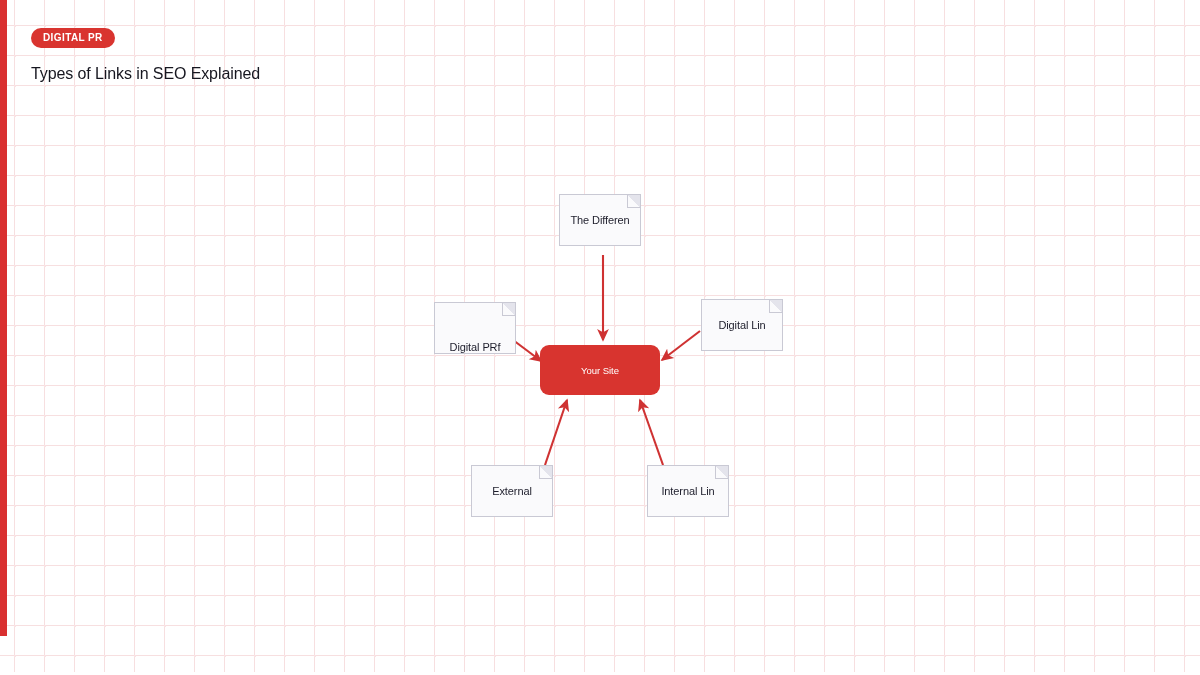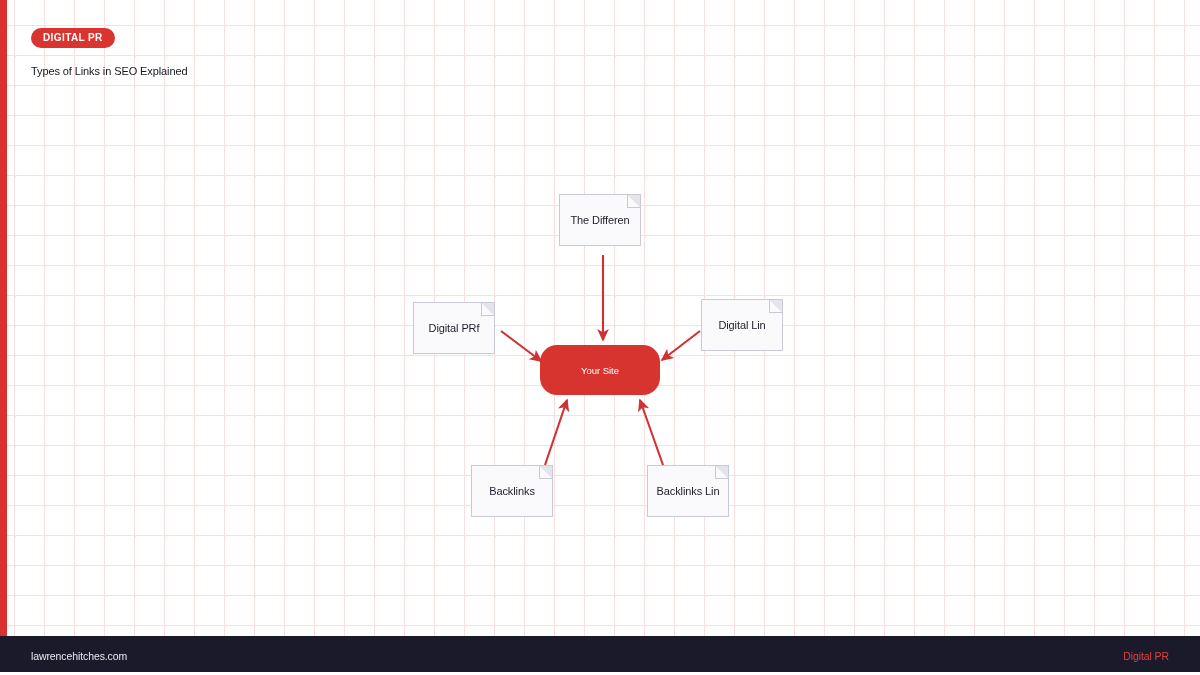--- a/index.html
+++ b/index.html
@@ -62,21 +62,21 @@
     font-size: 10px;
     font-weight: 700;
     letter-spacing: 0.4px;
     padding: 5px 12px 5px 12px;
     border-radius: 11px;
     line-height: 1;
   }
 
   #page-title {
     margin-top: 17px;
-    font-size: 11px;
+    font-size: 16px;
     color: #16161f;
     font-weight: 400;
     letter-spacing: -0.1px;
   }
 
   
   #diagram {
     position: absolute;
     left: 0;
     top: 0;
@@ -128,21 +128,21 @@
     box-sizing: border-box;
   }
 
   #center-node {
     position: absolute;
     left: 540px;
     top: 345px;
     width: 120px;
     height: 50px;
     background: #d8342f;
-    border-radius: 17px;
+    border-radius: 9px;
     display: flex;
     align-items: center;
     justify-content: center;
     z-index: 3;
   }
 
   #center-node-label {
     color: #ffffff;
     font-size: 9.5px;
     letter-spacing: -0.05px;
@@ -206,42 +206,38 @@
           <line x1="545" y1="465" x2="567" y2="400"></line>
           <line x1="663" y1="465" x2="640" y2="400"></line>
         </g>
     </svg>
 
     <div id="node-group">
         <div class="node-box" style="left: 559px; top: 194px; width: 82px; height: 52px;">
           <span class="node-label">The Differen</span>
           <span class="fold-corner"></span>
         </div>
-        <div class="node-box" style="left: 413px; top: 302px; width: 82px; height: 52px;">
+        <div class="node-box" style="left: 434px; top: 302px; width: 82px; height: 52px; align-items: flex-end;">
           <span class="node-label">Digital PRf</span>
           <span class="fold-corner"></span>
         </div>
         <div class="node-box" style="left: 701px; top: 299px; width: 82px; height: 52px;">
           <span class="node-label">Digital Lin</span>
           <span class="fold-corner"></span>
         </div>
         <div class="node-box" style="left: 471px; top: 465px; width: 82px; height: 52px;">
-          <span class="node-label">Backlinks</span>
+          <span class="node-label">External</span>
           <span class="fold-corner"></span>
         </div>
         <div class="node-box" style="left: 647px; top: 465px; width: 82px; height: 52px;">
-          <span class="node-label">Backlinks Lin</span>
+          <span class="node-label">Internal Lin</span>
           <span class="fold-corner"></span>
         </div>
       </div>
 
     <div id="center-node">
       <span id="center-node-label">Your Site</span>
     </div>
 
   </div>
 
-  <div id="footer">
-    <span id="footer-site">lawrencehitches.com</span>
-    <span id="footer-category">Digital PR</span>
-  </div>
 
 </div>
 
 </body></html>

